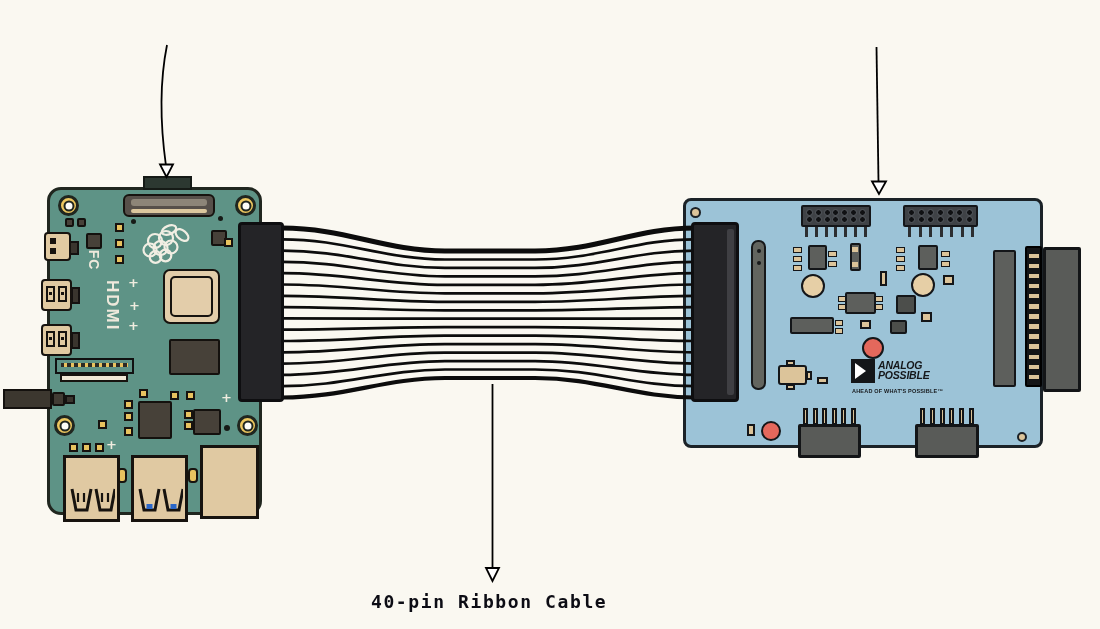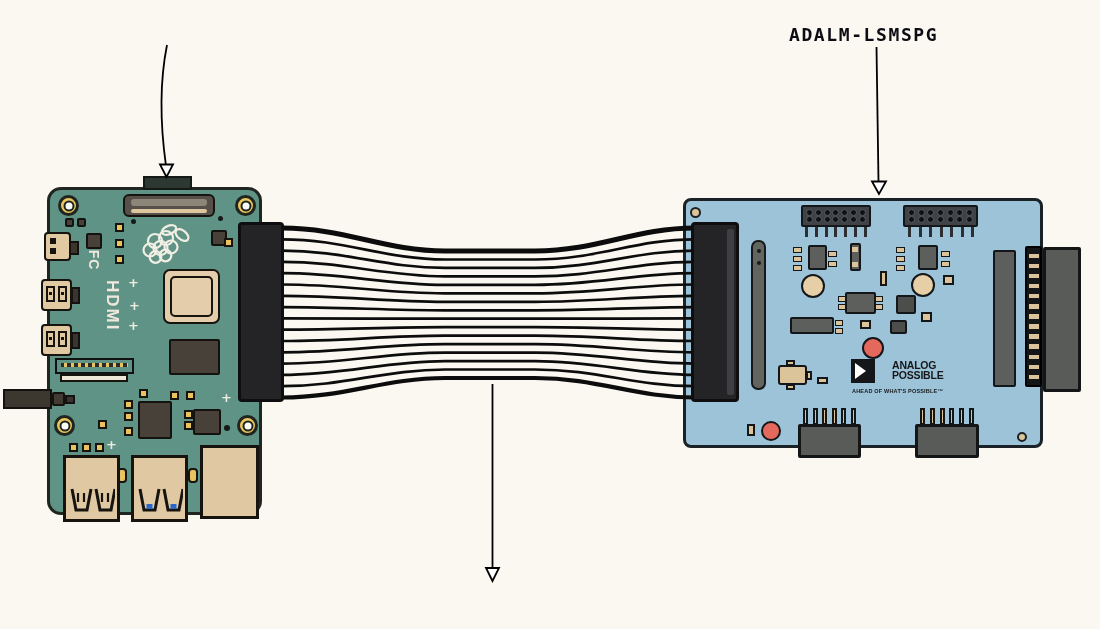--- a/index.html
+++ b/index.html
@@ -289,21 +289,21 @@
     <div class="abs tansq" style="left:131px;top:176px;width:11px;height:7px;"></div>
 
     <div class="abs redcirc" style="left:176px;top:136px;width:22px;height:22px;"></div>
     <div class="abs redcirc" style="left:75px;top:220px;width:20px;height:20px;"></div>
     <div class="abs tansq" style="left:61px;top:223px;width:8px;height:12px;"></div>
 
     <svg class="abs" style="left:165px;top:158px;" width="24" height="24" viewBox="0 0 24 24">
       <rect width="24" height="24" fill="#141619"></rect>
         <polygon points="4,4 4,20 15,12" fill="#ffffff"></polygon>
     </svg>
-    <div class="abs adtxt" style="left:206px;top:159px;">
+    <div class="abs adtxt" style="left:192px;top:159px;font-style:italic;">
       <div>ANALOG</div>
       <div>POSSIBLE</div>
     </div>
     <div class="abs tagline" style="left:166px;top:187px;">AHEAD OF WHAT'S POSSIBLE™</div>
 
     <div class="abs gray" style="left:307px;top:49px;width:23px;height:137px;"></div>
     <div class="abs econ" style="left:339px;top:45px;width:17px;height:141px;background:#141517;border:2px solid #000;border-radius:2px;">
         <div class="econtact"></div>
         <div class="econtact"></div>
         <div class="econtact"></div>
@@ -371,14 +371,14 @@
       <path class="arrowline" d="M492.5 384 L492.5 568"></path>
       <polygon points="492.5,581 486,568 499,568"></polygon>
     </g>
   </svg>
 
   <div class="conn" style="left:238px;top:222px;width:46px;height:180px;"></div>
   <div class="conn" style="left:691px;top:222px;width:48px;height:180px;">
     <div class="bevel"></div>
   </div>
 
-  <div class="anno" style="left:789px;top:24px;letter-spacing:1.6px;">ADALM-LSMSPG</div>
+  <div class="anno" style="left:371px;top:591px;letter-spacing:1.6px;">40-pin Ribbon Cable</div>
 </div>
 
 </body></html>

